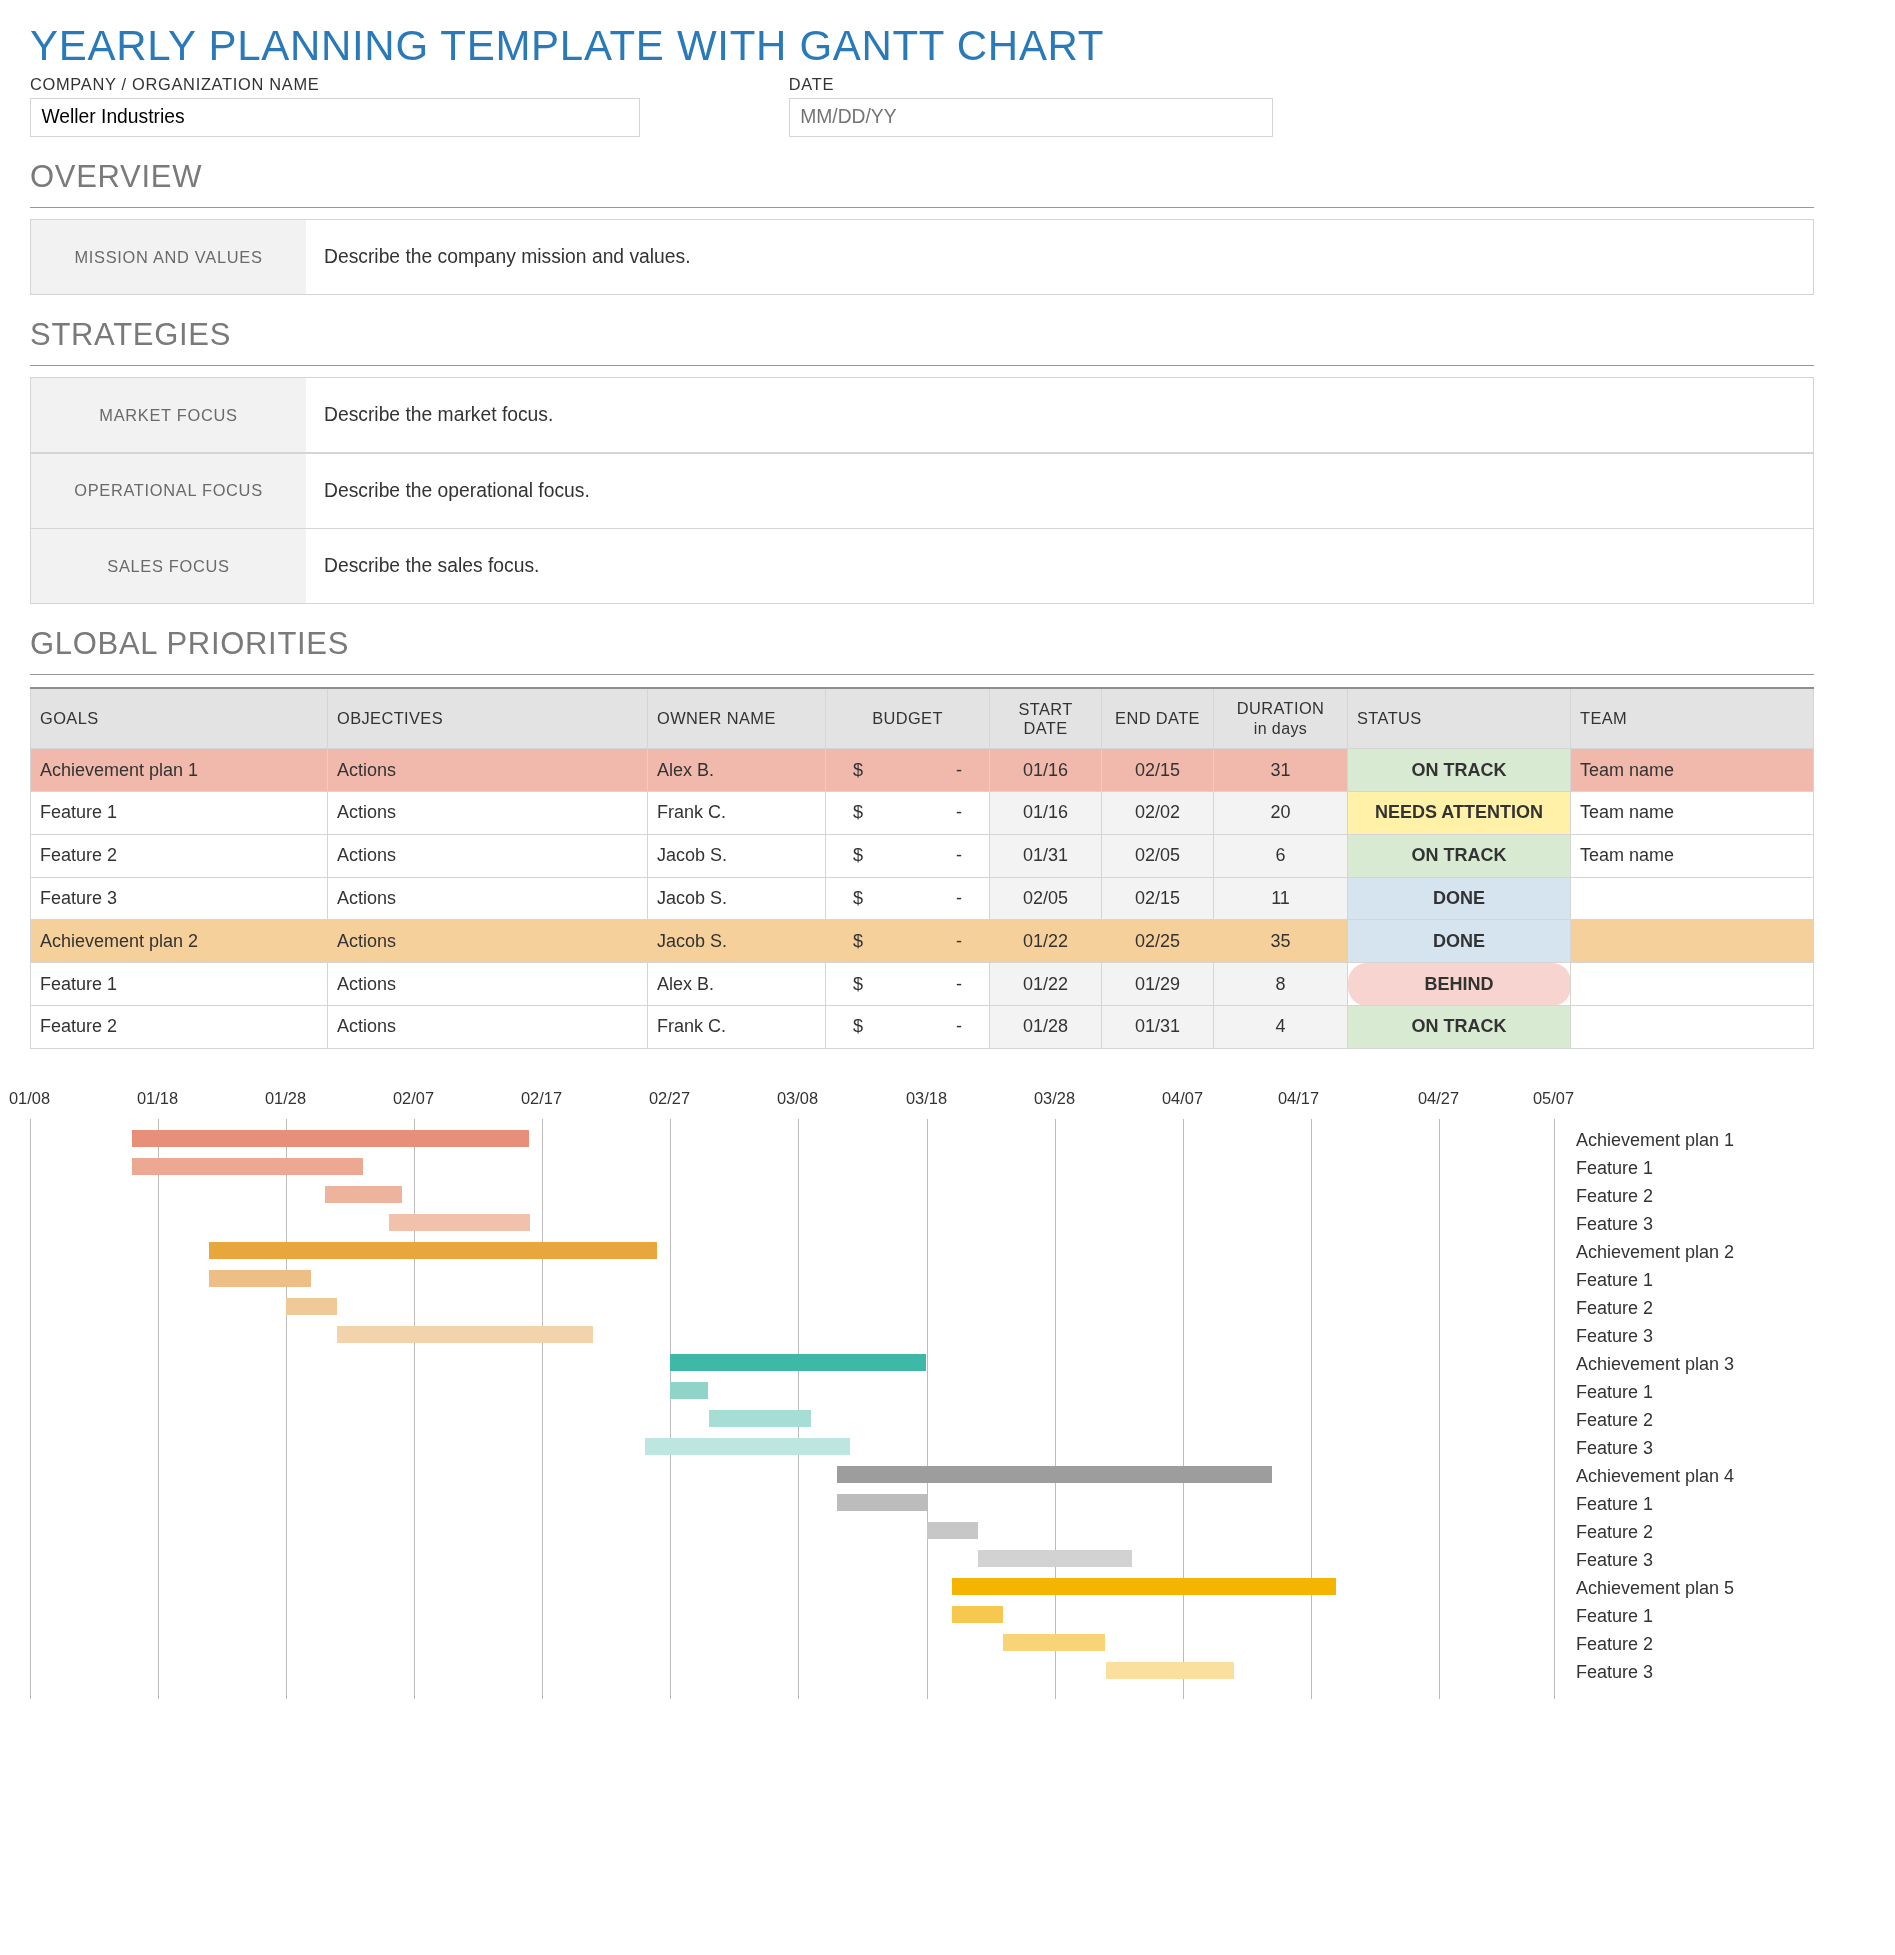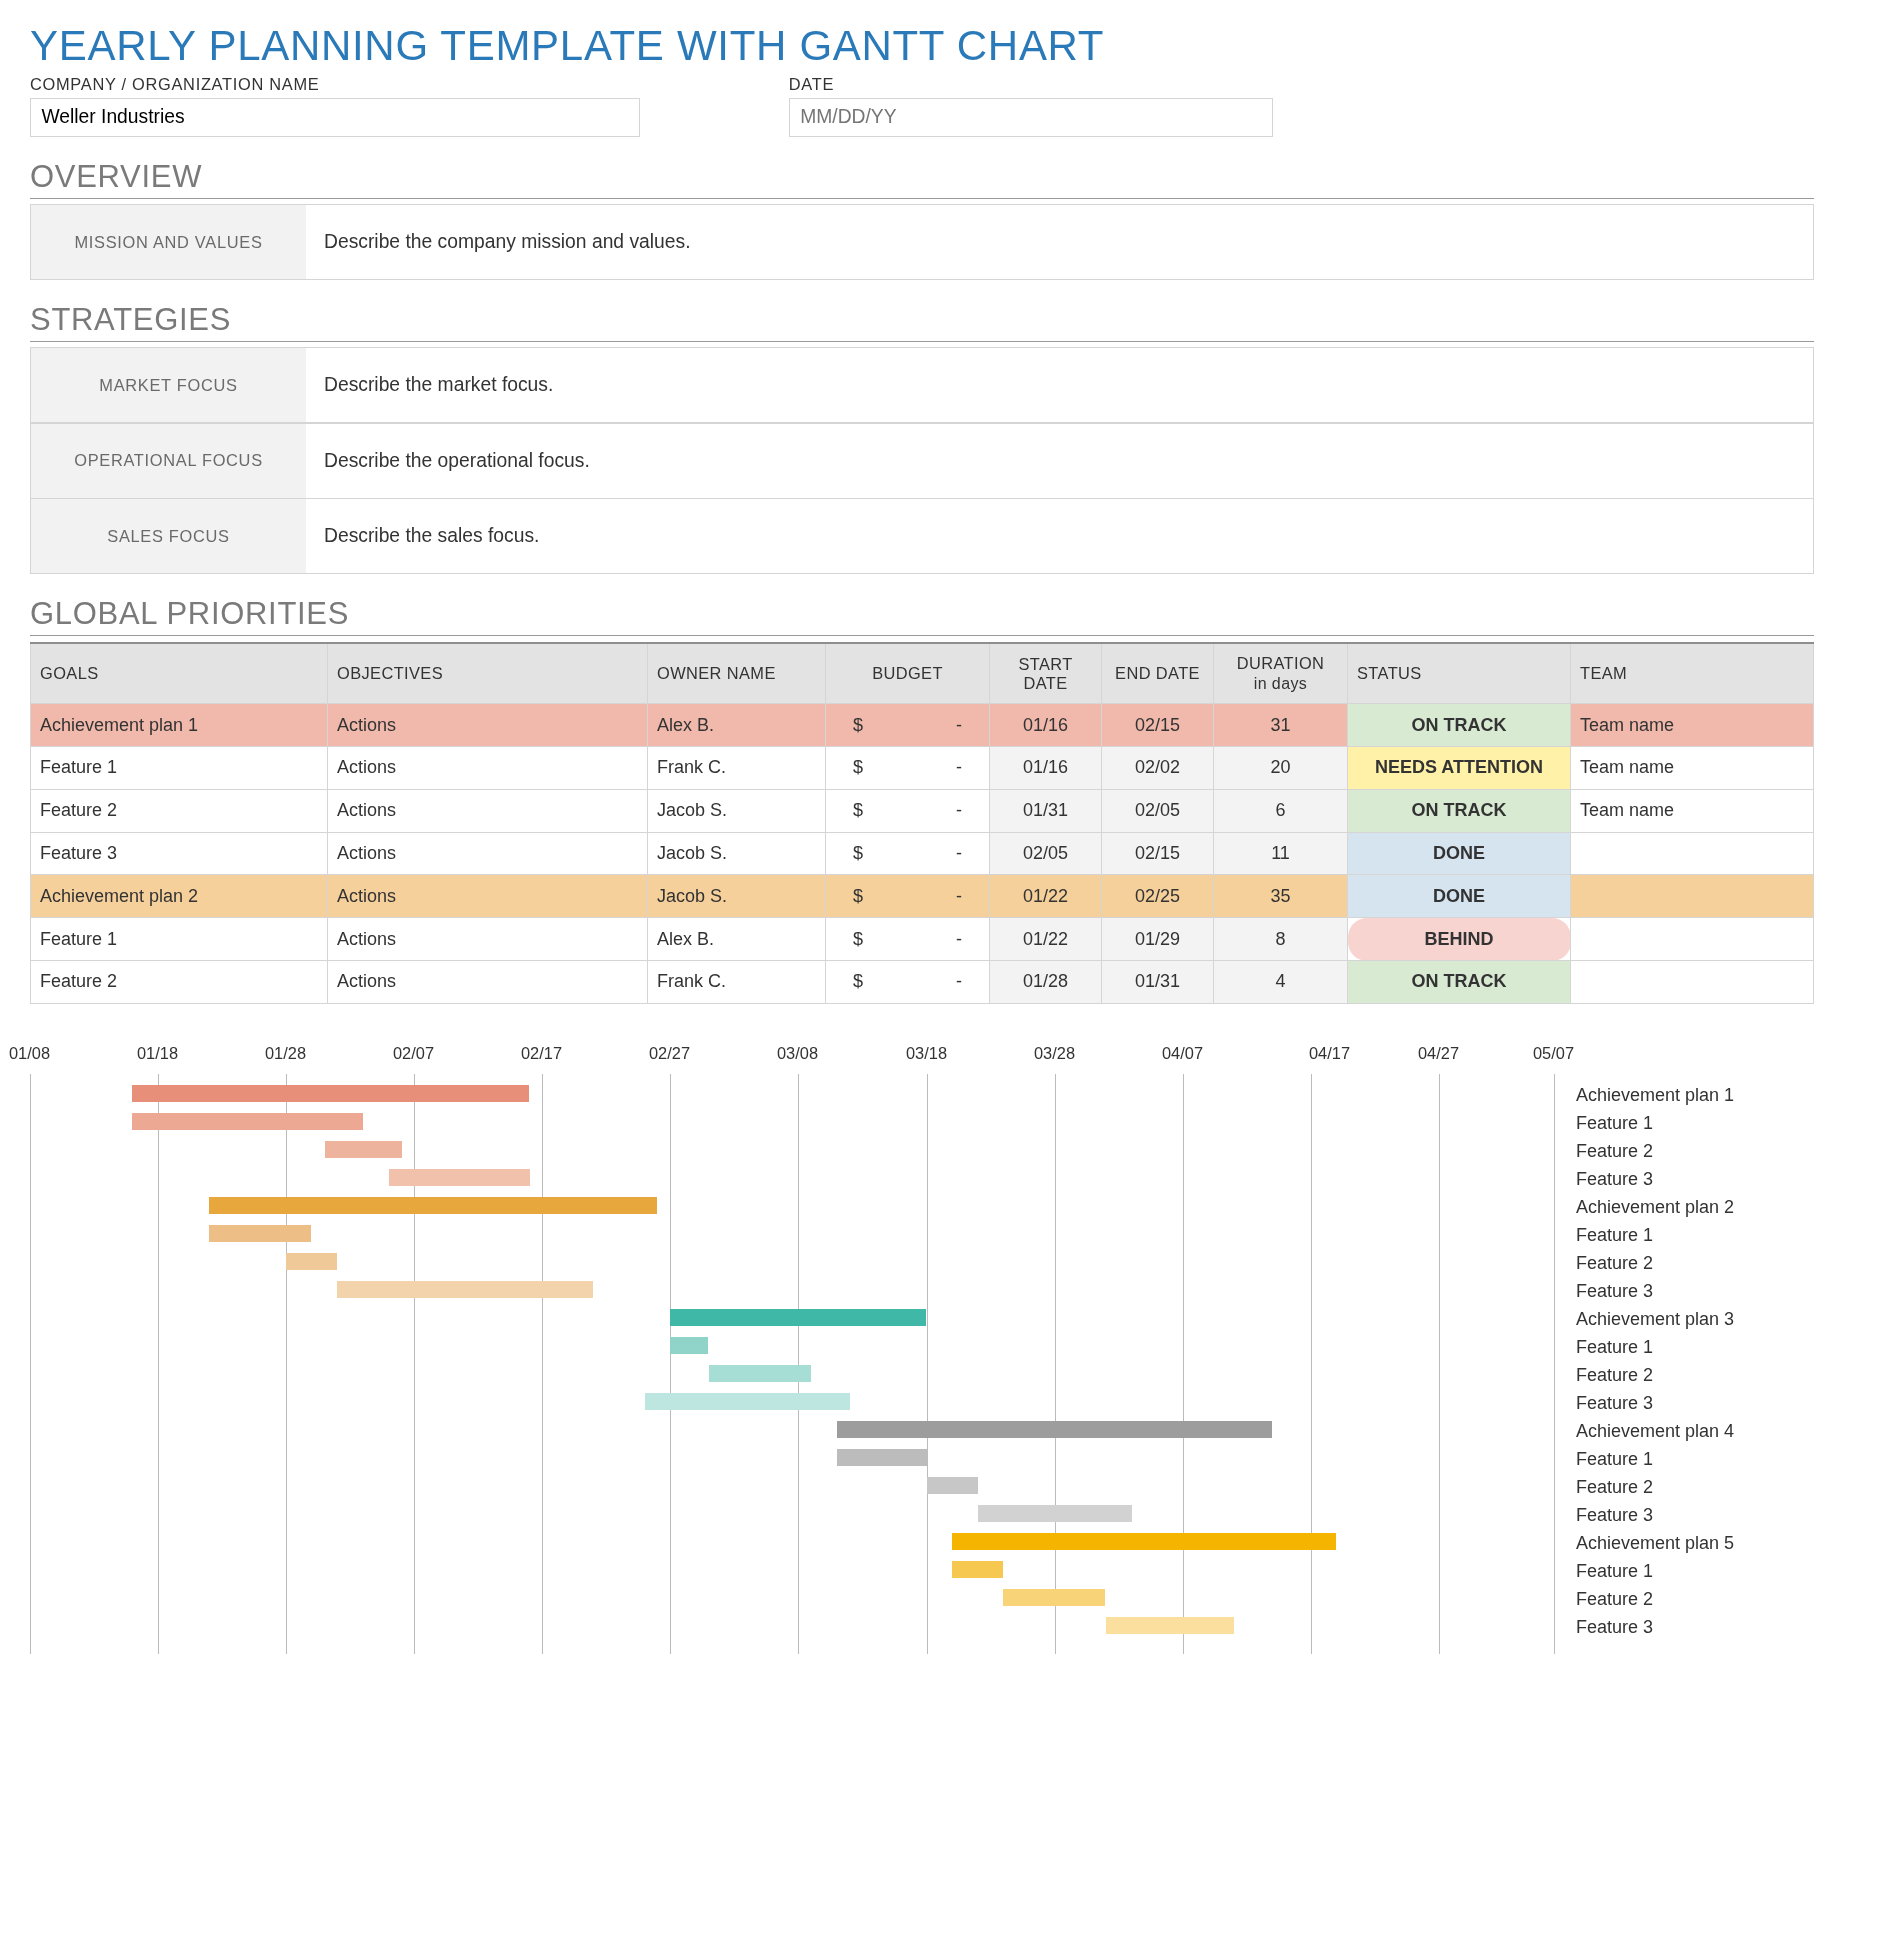--- a/index.html
+++ b/index.html
@@ -3,21 +3,21 @@
 <meta charset="utf-8">
 <style>
   :root { --blue:#2a7ab9; --border:#d5d5d5; --grey-bg:#f2f2f2; --axis:#808080; }
   html,body { margin:0; padding:0; background:#fff; font-family:"Century Gothic","Segoe UI",Arial,sans-serif; color:#333; }
   .page { width:1784px; margin:22px 30px; }
   h1.title { font-size:42px; font-weight:400; color:var(--blue); letter-spacing:0.7px; margin:0 0 4.5px 0; }
   .fields { display:flex; gap:149px; }
   .field label { font-size:16.4px; letter-spacing:0.7px; display:block; margin-bottom:4.5px; }
   .field input { font-family:inherit; font-size:19.3px; padding:7.4px 10.4px; border:0.7px solid var(--border); width:587px; }
   .field.date input { width:461px; }
-  h2.sec { font-size:31px; font-weight:400; color:#7a7a7a; letter-spacing:0.7px; margin:22px 0 6px 0; border-bottom:0.7px solid #999; padding-bottom:3px; }
+  h2.sec { font-size:31px; font-weight:400; color:#7a7a7a; letter-spacing:0.7px; margin:22px 0 12px 0; border-bottom:0.7px solid #999; padding-bottom:12px; }
   .kv-row { display:flex; border:0.7px solid var(--border); margin-top:-0.7px; min-height:74px; }
   .kv-row .k { width:275px; background:var(--grey-bg); display:flex; align-items:center; justify-content:center; font-size:16.4px; letter-spacing:0.7px; color:#6a6a6a; text-align:center; }
   .kv-row .v { flex:1; display:flex; align-items:center; padding:0 18px; font-size:19.3px; }
   table.grid { width:100%; border-collapse:collapse; border-top:2.2px solid #8e8e8e; margin-top:1.5px; }
   table.grid th, table.grid td { border:0.7px solid var(--border); font-size:18px; padding:10.4px 9px; text-align:left; }
   table.grid th { background:#e3e3e3; font-weight:400; font-size:16.4px; letter-spacing:0.4px; }
   table.grid th.c, table.grid td.c { text-align:center; }
   .budget { display:flex; justify-content:space-between; padding:0 18px; }
   .col-date, .col-dur { background:#f3f3f3; }
   .row-plan1 td { background:#f0b9ac; }
@@ -230,21 +230,21 @@
           <span class="tick" style="left: 0px;">01/08</span>
           <span class="tick" style="left: 128px;">01/18</span>
           <span class="tick" style="left: 256px;">01/28</span>
           <span class="tick" style="left: 384px;">02/07</span>
           <span class="tick" style="left: 512px;">02/17</span>
           <span class="tick" style="left: 640px;">02/27</span>
           <span class="tick" style="left: 768px;">03/08</span>
           <span class="tick" style="left: 897px;">03/18</span>
           <span class="tick" style="left: 1025px;">03/28</span>
           <span class="tick" style="left: 1153px;">04/07</span>
-          <span class="tick" style="left: 1300px;">04/17</span>
+          <span class="tick" style="left: 1269px;">04/17</span>
           <span class="tick" style="left: 1409px;">04/27</span>
           <span class="tick" style="left: 1524px;">05/07</span>
         </div>
       <div class="gantt-grid" id="gantt-grid">
           <div class="vline" style="left: 0px;"></div>
           <div class="vline" style="left: 128px;"></div>
           <div class="vline" style="left: 256px;"></div>
           <div class="vline" style="left: 384px;"></div>
           <div class="vline" style="left: 512px;"></div>
           <div class="vline" style="left: 640px;"></div>

